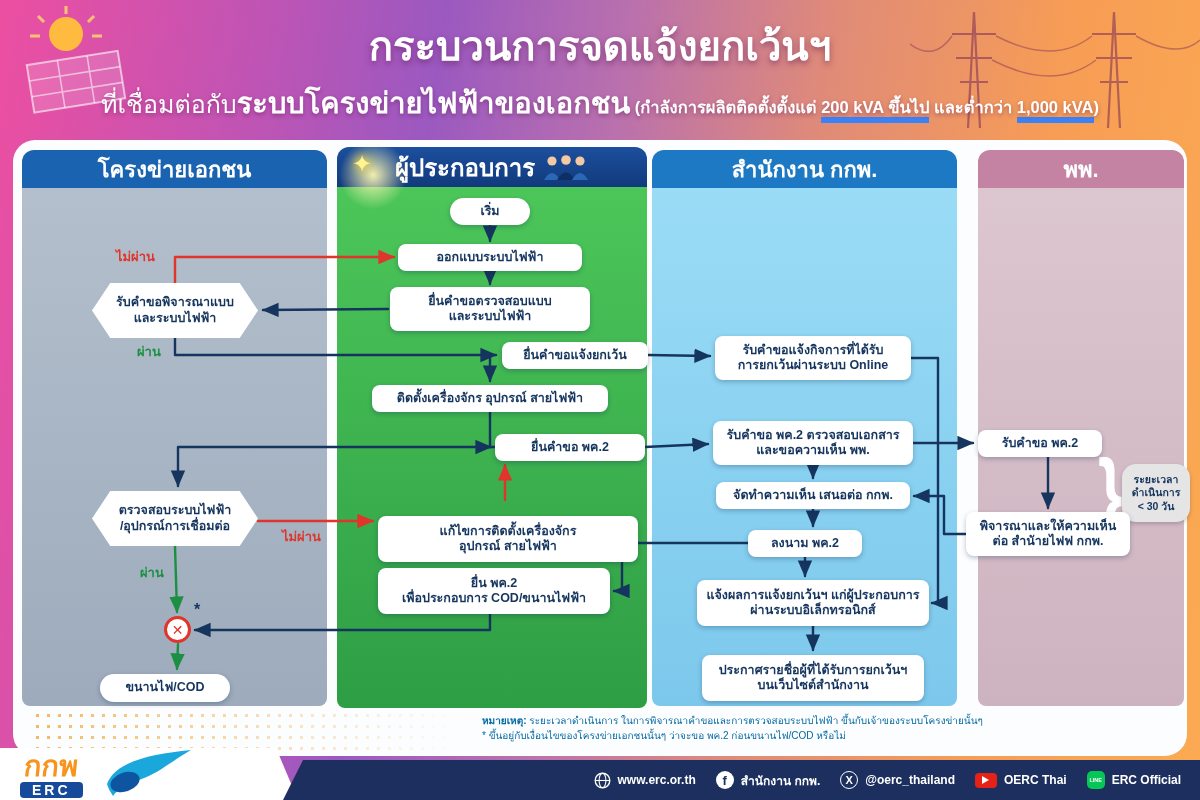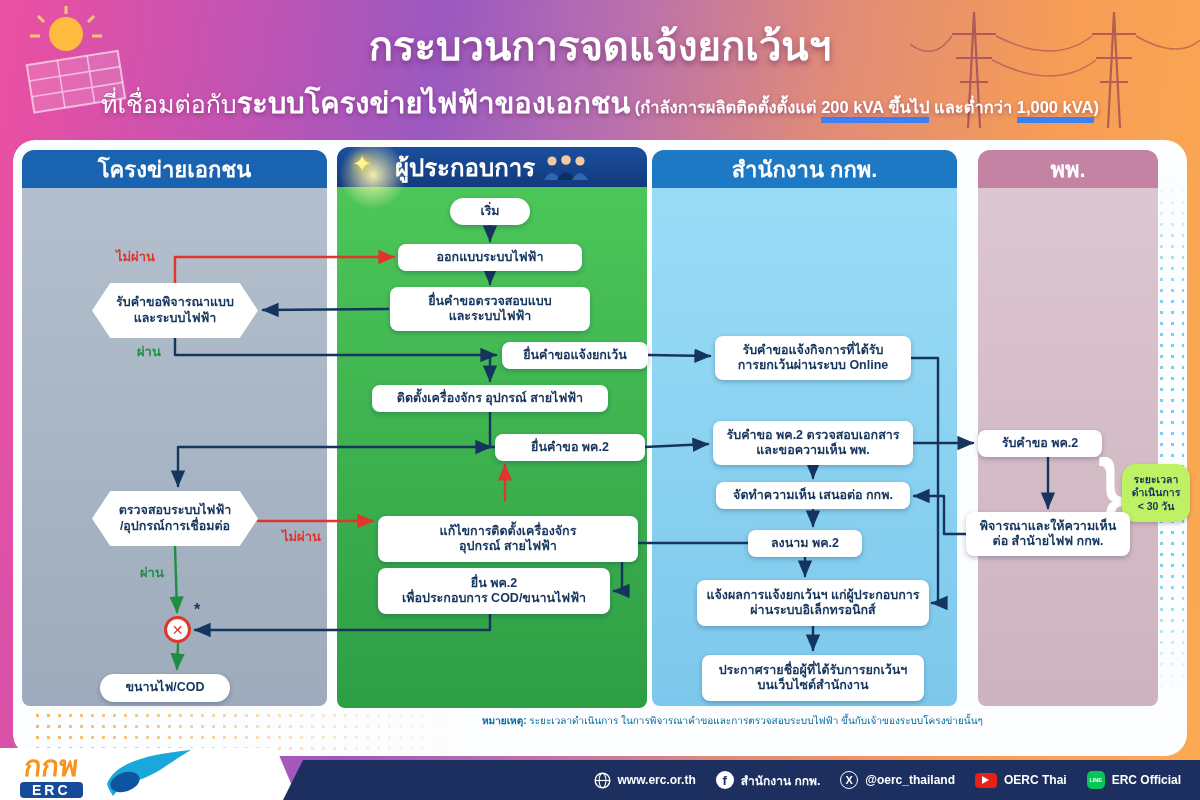--- a/index.html
+++ b/index.html
@@ -32,21 +32,21 @@
     font-size:12.5px;line-height:1.22;display:flex;flex-direction:column;align-items:center;justify-content:center;
     text-align:center;box-shadow:0 2px 5px rgba(10,40,80,.28);padding:2px 4px;box-sizing:border-box;}
   .pill{border-radius:999px;}
   .hex{clip-path:polygon(11% 0,89% 0,100% 50%,89% 100%,11% 100%,0 50%);border-radius:0;box-shadow:none;}
   .lbl{position:absolute;z-index:5;font-weight:bold;font-size:13px;}
   .lred{color:#e0352b}.lgreen{color:#1d8f43}
   .xcircle{position:absolute;left:164px;top:616px;width:27px;height:27px;border:3px solid #e0352b;border-radius:50%;
     background:#fff;z-index:4;display:flex;align-items:center;justify-content:center;color:#e0352b;font-weight:bold;
     font-size:14px;box-sizing:border-box;line-height:1;}
   .asterisk{position:absolute;left:194px;top:601px;z-index:5;color:#15355e;font-weight:bold;font-size:16px;}
-  .badge{position:absolute;left:1122px;top:464px;width:68px;height:58px;background:#bef264;border-radius:14px;z-index:3;
+  .badge{position:absolute;left:1122px;top:464px;width:68px;height:58px;background:#e5e5e5;border-radius:14px;z-index:3;
     display:flex;flex-direction:column;align-items:center;justify-content:center;color:#15355e;font-weight:bold;
     font-size:10.5px;line-height:1.25;box-shadow:0 2px 4px rgba(0,0,0,.2);text-align:center;}
   .brace{position:absolute;left:1098px;top:446px;z-index:3;color:#fff;font-size:74px;font-weight:bold;
     transform:scaleY(1.3) scaleX(.85);transform-origin:top left;line-height:1;}
   .glow{position:absolute;left:336px;top:138px;width:74px;height:74px;z-index:6;pointer-events:none;
     background:radial-gradient(circle,rgba(255,248,180,.95),rgba(255,220,60,0) 65%);}
   .sparkle{position:absolute;left:352px;top:150px;z-index:7;color:#fff48f;font-size:24px;
     text-shadow:0 0 8px #ffe14d,0 0 14px #ffd21e;}
   .notes{position:absolute;left:482px;top:713px;width:704px;z-index:3;color:#0369a1;font-size:10px;line-height:1.5;}
   .footer-bar{position:absolute;left:283px;right:0;bottom:0;height:40px;background:#1c2f5e;z-index:2;
@@ -126,21 +126,21 @@
     </svg>
   </div>
   <div class="col-body" style="height:521px;background:linear-gradient(180deg,#4cc659,#2e9e45)"></div>
 </div>
 <div class="col" style="left:652px;top:150px;width:305px;height:556px">
   <div class="col-header" style="background:#1d79c4">
     <span>สำนักงาน กกพ.</span>
   </div>
   <div class="col-body" style="height:518px;background:linear-gradient(180deg,#9adcf6,#7cc8ec)"></div>
 </div>
-<div class="col" style="left:978px;top:150px;width:180px;height:556px">
+<div class="col" style="left:978px;top:150px;width:206px;height:556px">
   <div class="col-header" style="background:#c483a3">
     <span>พพ.</span>
   </div>
   <div class="col-body" style="height:518px;background:linear-gradient(180deg,#dcc6cf,#cdb3bf)"></div>
 </div>
 
 <div class="glow"></div>
 <div class="sparkle">✦</div>
 
 <svg class="arrows" width="1200" height="800" viewBox="0 0 1200 800">
@@ -268,20 +268,21 @@
   </div>
 <div class="brace">}</div>
 <div class="badge">
   <span>ระยะเวลา</span>
   <span>ดำเนินการ</span>
   <span>&lt; 30 วัน</span>
 </div>
 
 <div class="notes">
   <div><b>หมายเหตุ:</b><span> ระยะเวลาดำเนินการ ในการพิจารณาคำขอและการตรวจสอบระบบไฟฟ้า ขึ้นกับเจ้าของระบบโครงข่ายนั้นๆ</span></div>
+  <div>* ขึ้นอยู่กับเงื่อนไขของโครงข่ายเอกชนนั้นๆ ว่าจะขอ พค.2 ก่อนขนานไฟ/COD หรือไม่</div>
 </div>
 
 <div class="logo-strip"></div>
 <div class="logo">
   <div class="logo-text">
     <span class="logo-main">กกพ</span>
     <span class="logo-sub">ERC</span>
   </div>
   <svg width="104" height="52" viewBox="0 0 104 52">
     <path d="M12 38 C20 16 55 8 96 4 C72 18 66 26 44 34 C30 39 22 44 18 50 C15 45 13 42 12 38Z" fill="#1aa7db"></path>

